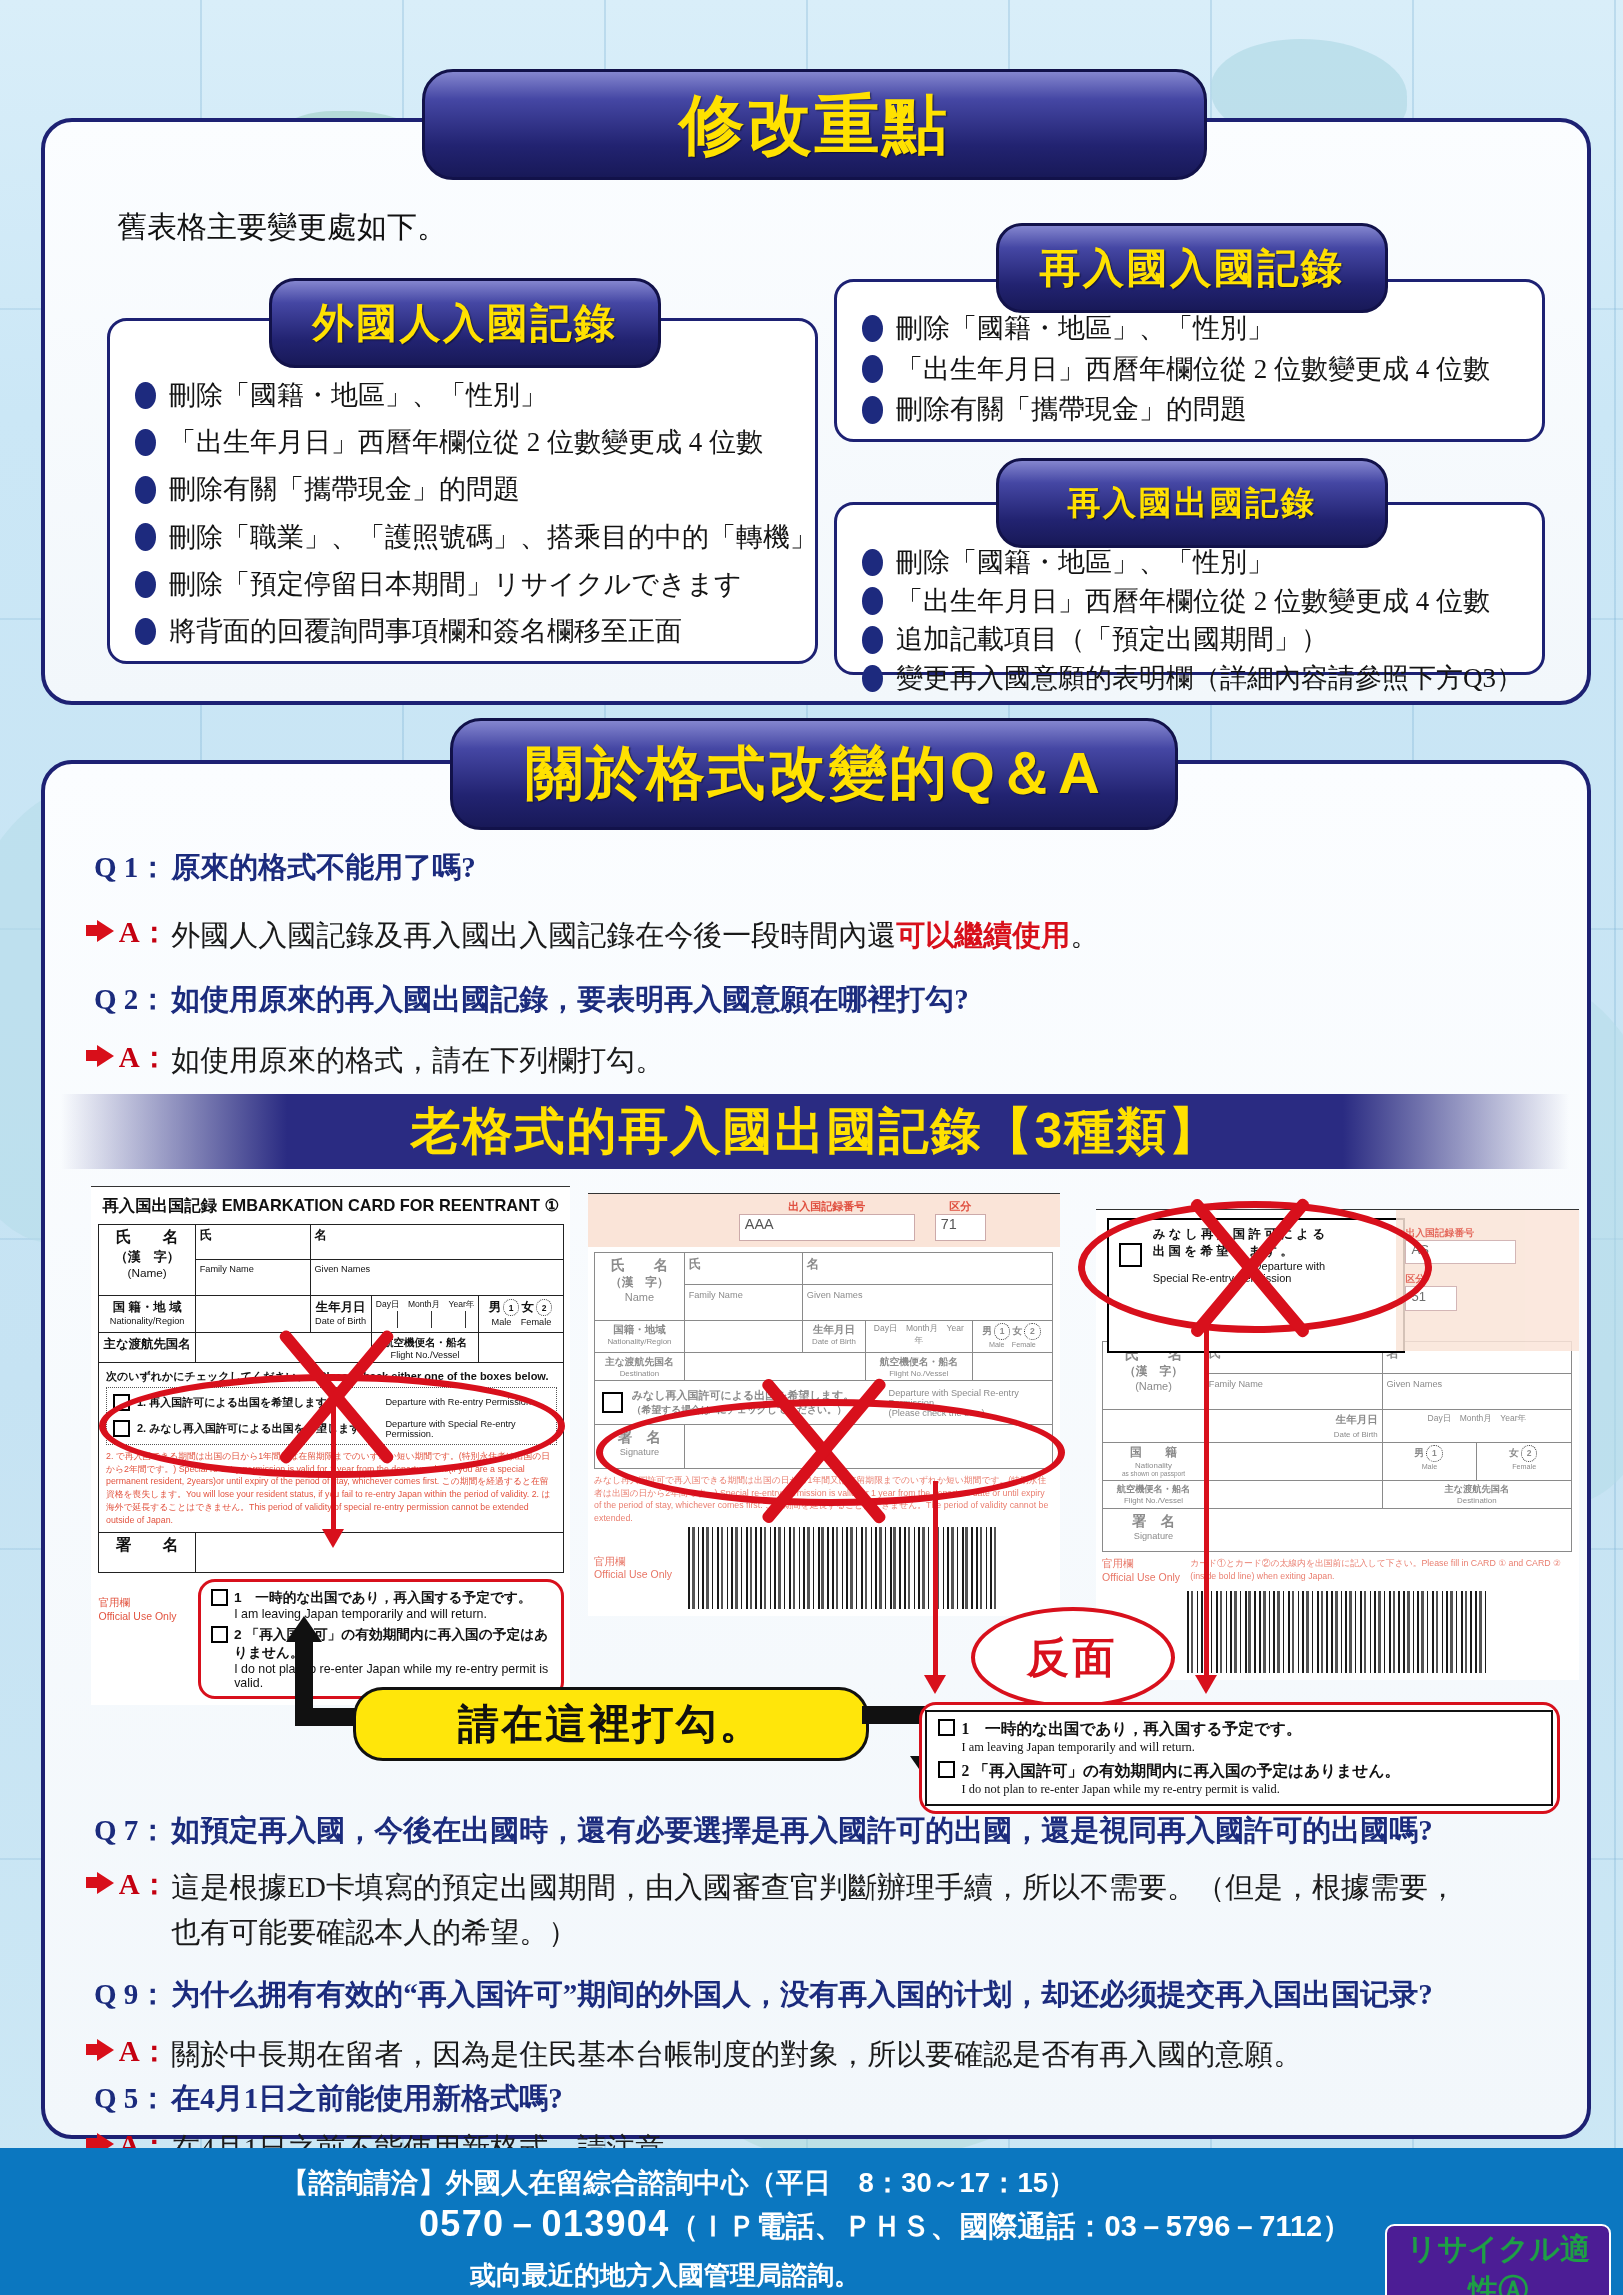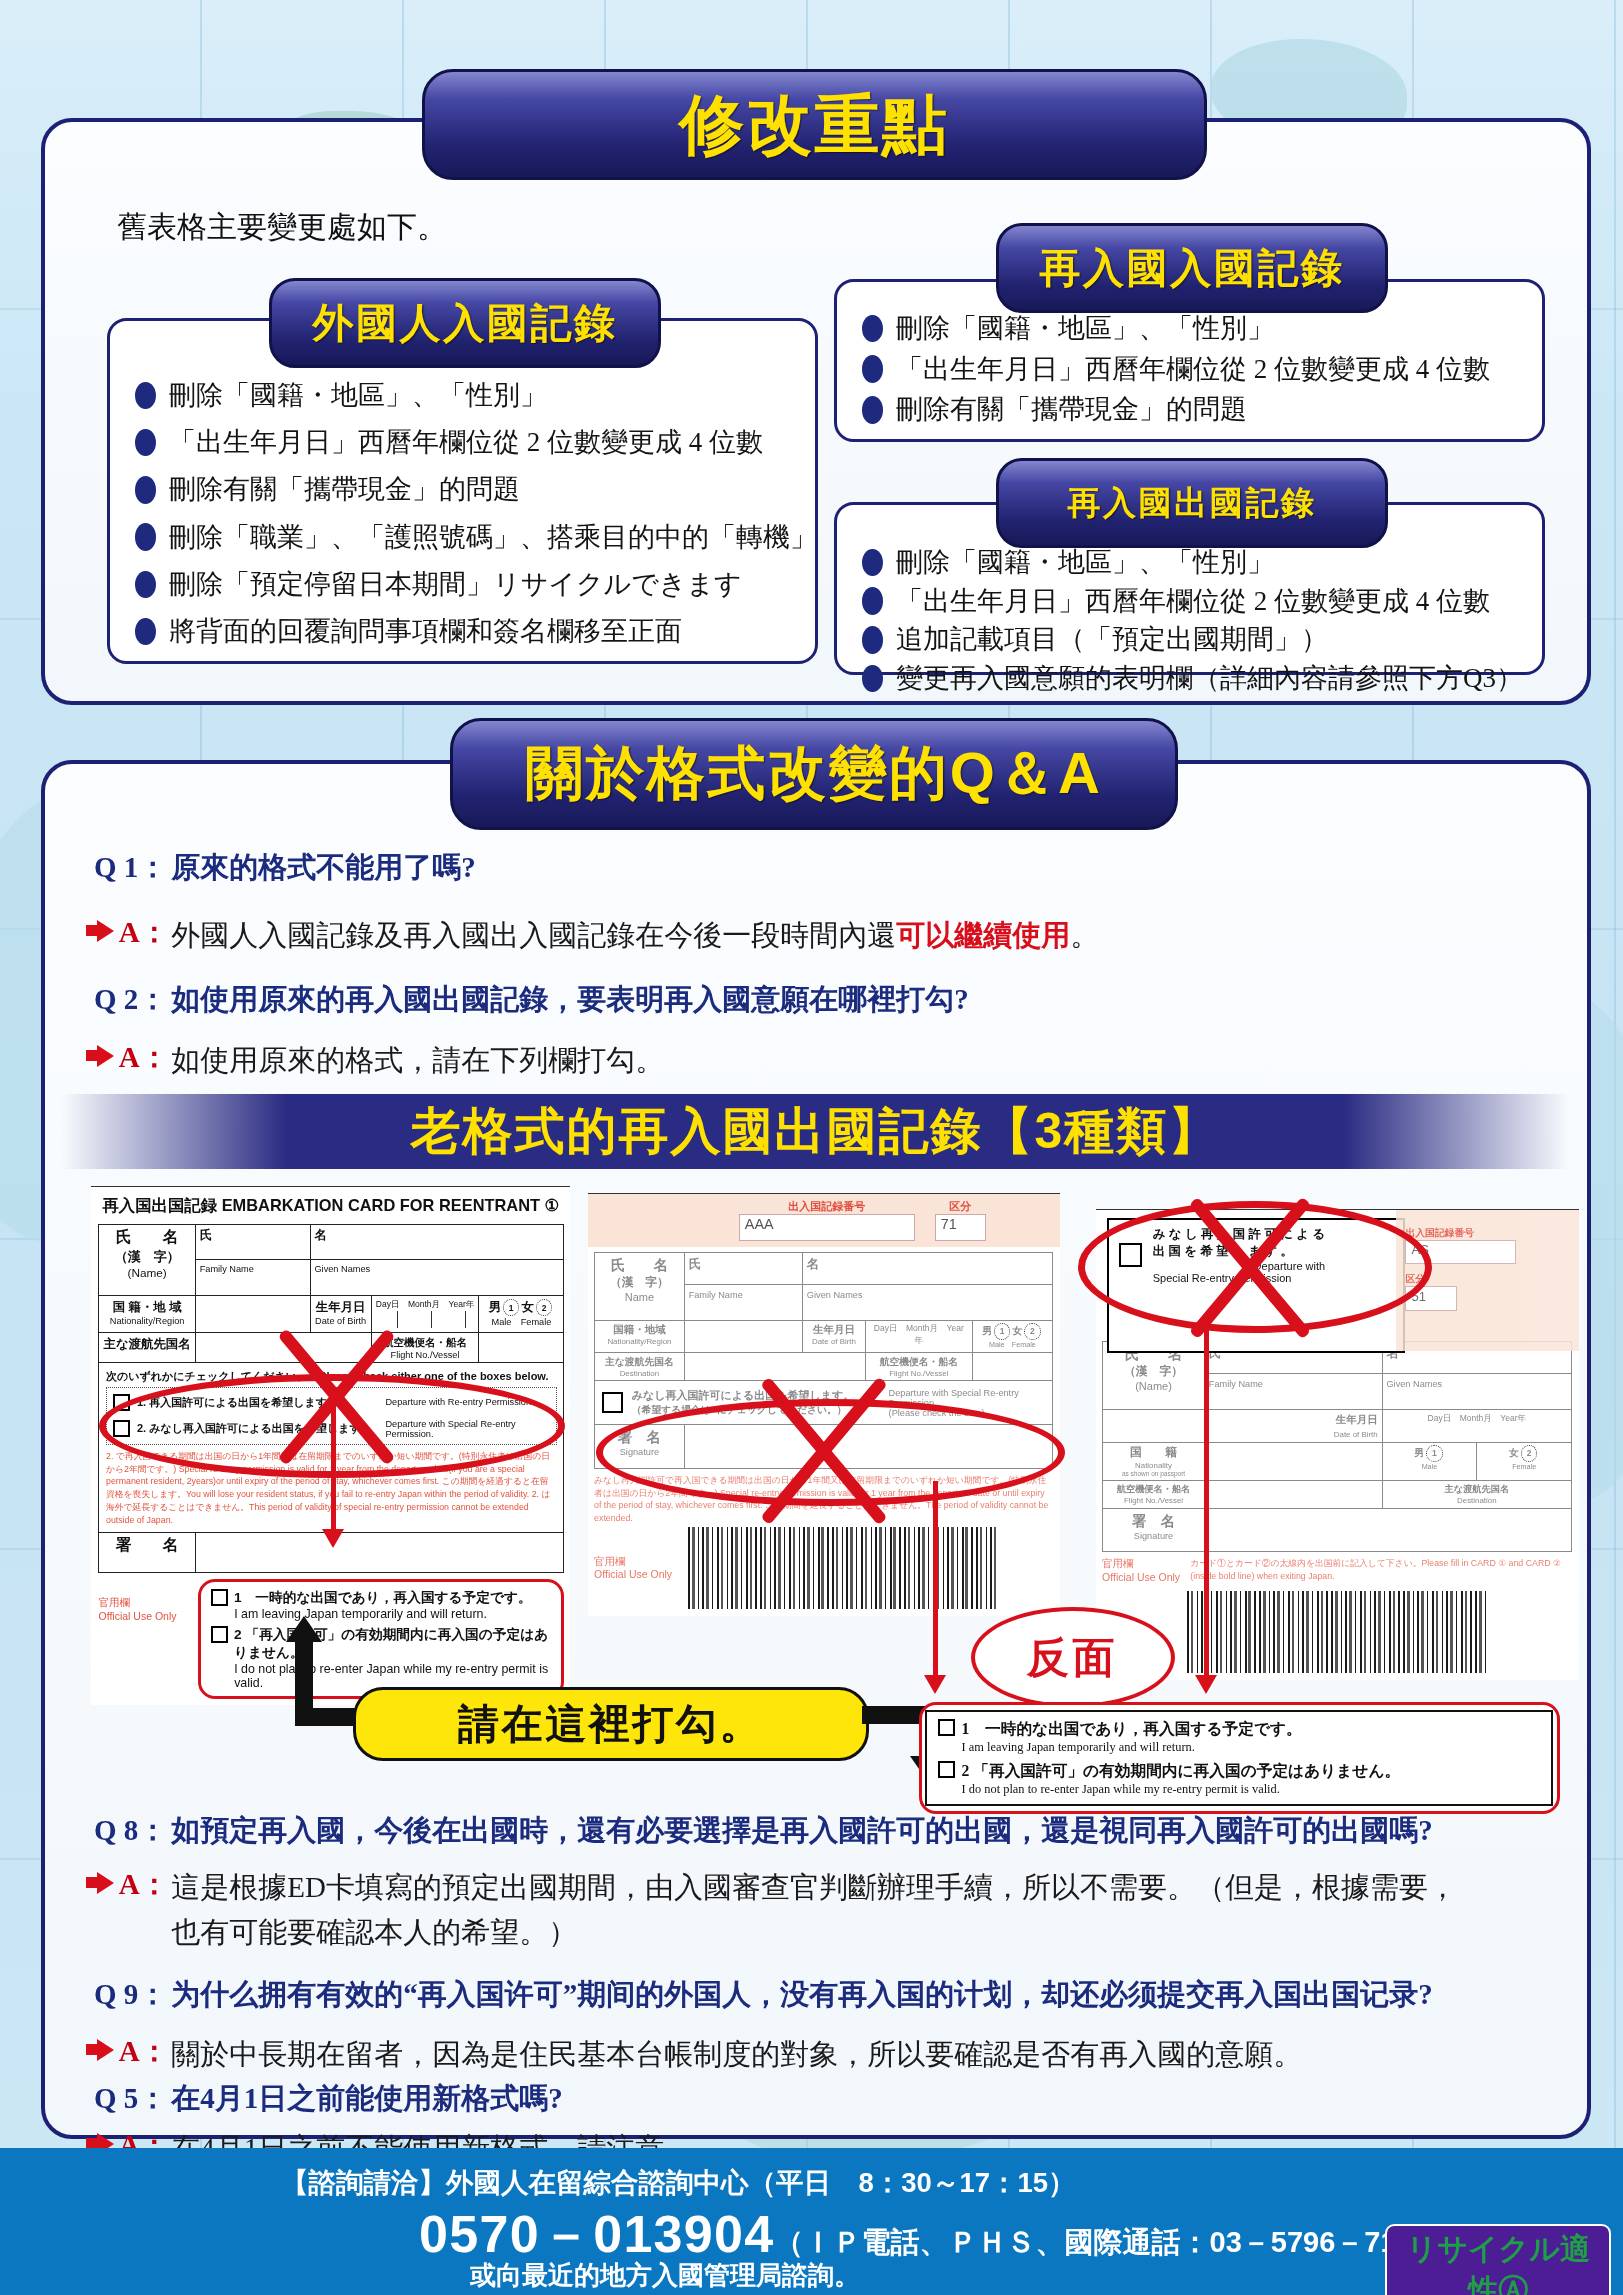--- a/index.html
+++ b/index.html
@@ -480,21 +480,21 @@
         <div class="reply-en">I am leaving Japan temporarily and will return.</div>
         <div class="replyline" style="margin-top:6.5px;">
             <span class="cb"></span>
             <span class="reply-jp">2 「再入国許可」の有効期間内に再入国の予定はありません。</span>
           </div>
         <div class="reply-en">I do not plan to re-enter Japan while my re-entry permit is valid.</div>
       </div>
     </div>
   </div>
 
-  <div class="qrow" style="top:1047px;"><span class="qlab">Q 8：</span><span>如預定再入國，今後在出國時，還有必要選擇是再入國許可的出國，還是視同再入國許可的出國嗎?</span></div>
+  <div class="qrow" style="top:1047px;"><span class="qlab">Q 7：</span><span>如預定再入國，今後在出國時，還有必要選擇是再入國許可的出國，還是視同再入國許可的出國嗎?</span></div>
   <div class="arow" style="top:1101px;">
     <span class="arr">
         <span class="stem"></span>
         <span class="tip"></span>
       </span>
     <span class="alab">A：</span>
     <span class="atext" style="max-width:1296px;">這是根據ED卡填寫的預定出國期間，由入國審查官判斷辦理手續，所以不需要。（但是，根據需要，也有可能要確認本人的希望。）</span>
   </div>
 
   <div class="qrow" style="top:1211px;"><span class="qlab">Q 9：</span><span>为什么拥有有效的“再入国许可”期间的外国人，没有再入国的计划，却还必须提交再入国出国记录?</span></div>
@@ -515,21 +515,21 @@
       </span>
     <span class="alab">A：</span>
     <span class="atext">在4月1日之前不能使用新格式，請注意。</span>
   </div>
 </div>
 <div class="capsule" style="left:450px;top:718px;width:722px;height:106px;font-size:58px;">關於格式改變的Q＆A</div>
 
 <div class="footer" style="top:2148px;height:147px;">
   <div style="position:absolute;left:281px;top:17px;font-size:27.5px;font-weight:bold;">【諮詢請洽】外國人在留綜合諮詢中心（平日　8：30～17：15）</div>
   <div style="position:absolute;left:419px;top:52px;display:flex;align-items:baseline;">
-    <span style="font-size:52px;font-weight:bold;letter-spacing:1.3px;">0570－013904</span>
+    <span style="font-size:36px;font-weight:bold;letter-spacing:1.3px;">0570－013904</span>
     <span style="font-size:29px;font-weight:bold;">（ＩＰ電話、ＰＨＳ、國際通話：03－5796－7112）</span>
   </div>
   <div style="position:absolute;left:470px;top:110px;font-size:26px;font-weight:bold;">或向最近的地方入國管理局諮詢。</div>
   <div class="recycle" style="right:11.8px;top:64px;width:226px;">
     <span class="badge">リサイクル適性Ⓐ</span>
     <div class="note">
       <div>この印刷物は、印刷用の紙へ</div>
       <div>リサイクルできます。</div>
     </div>
   </div>

